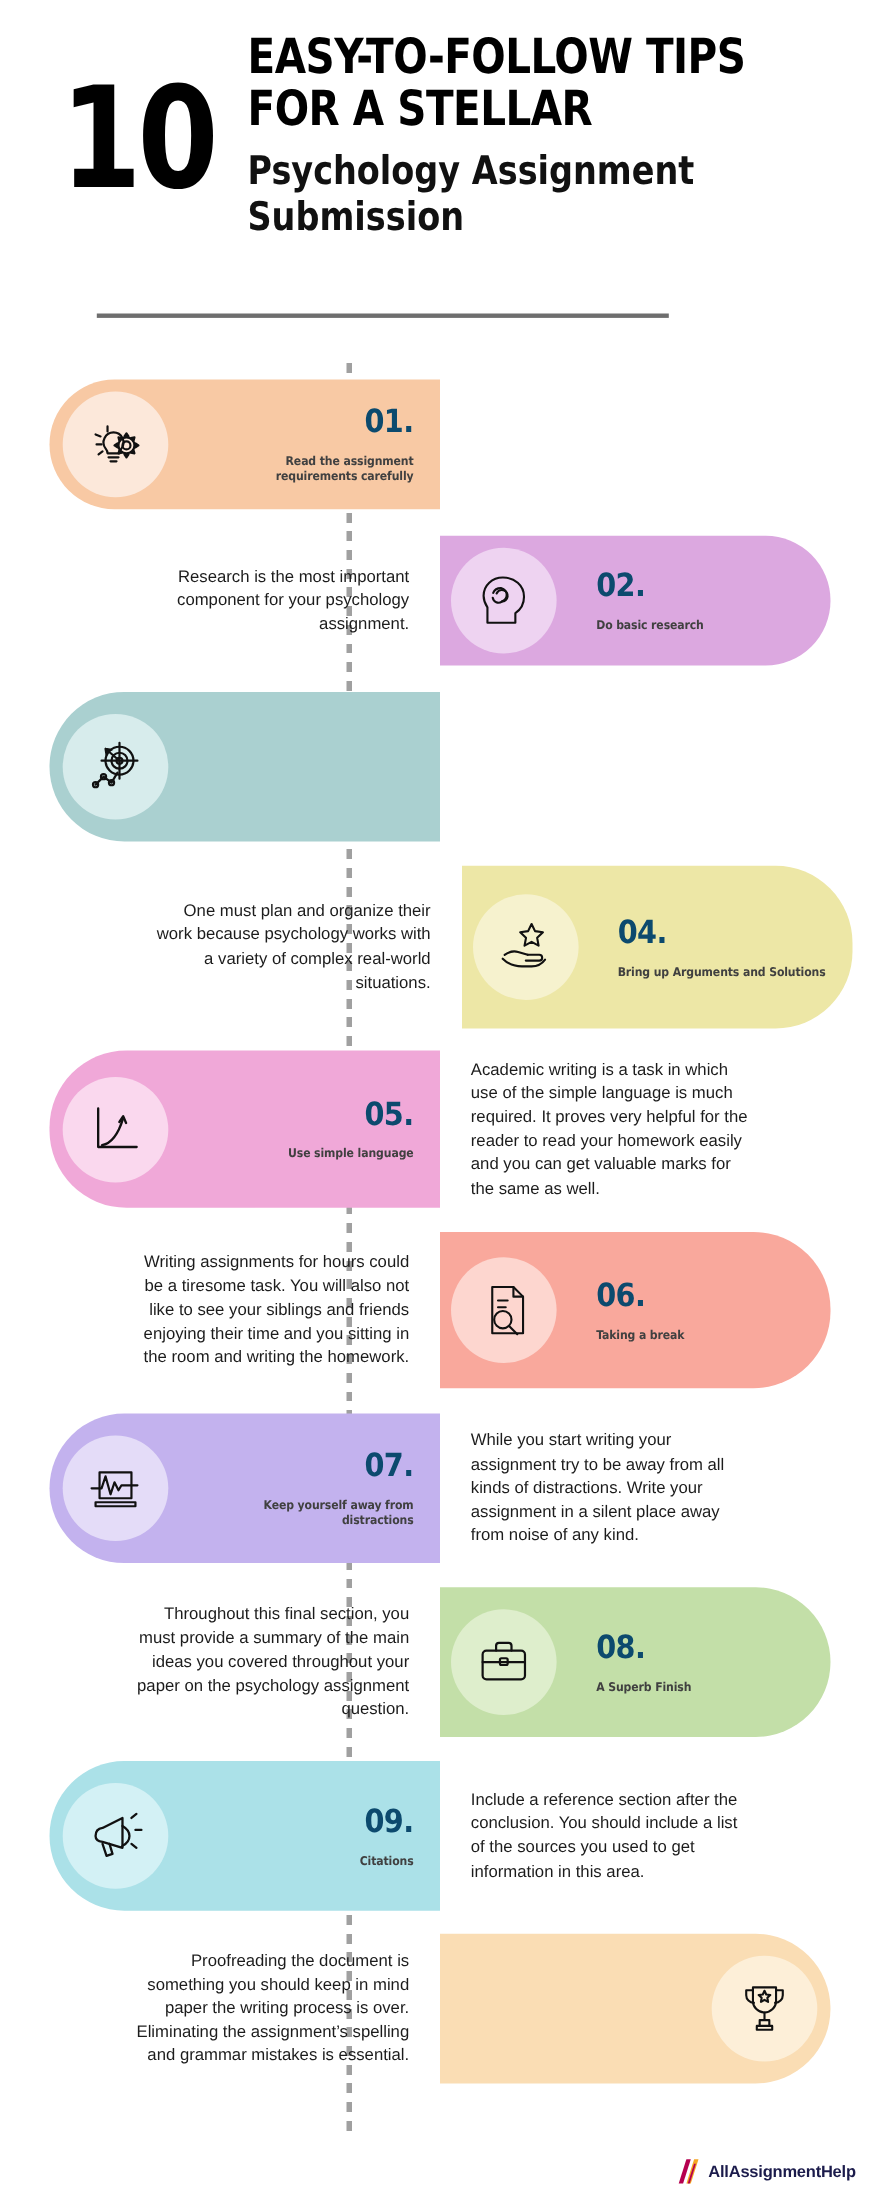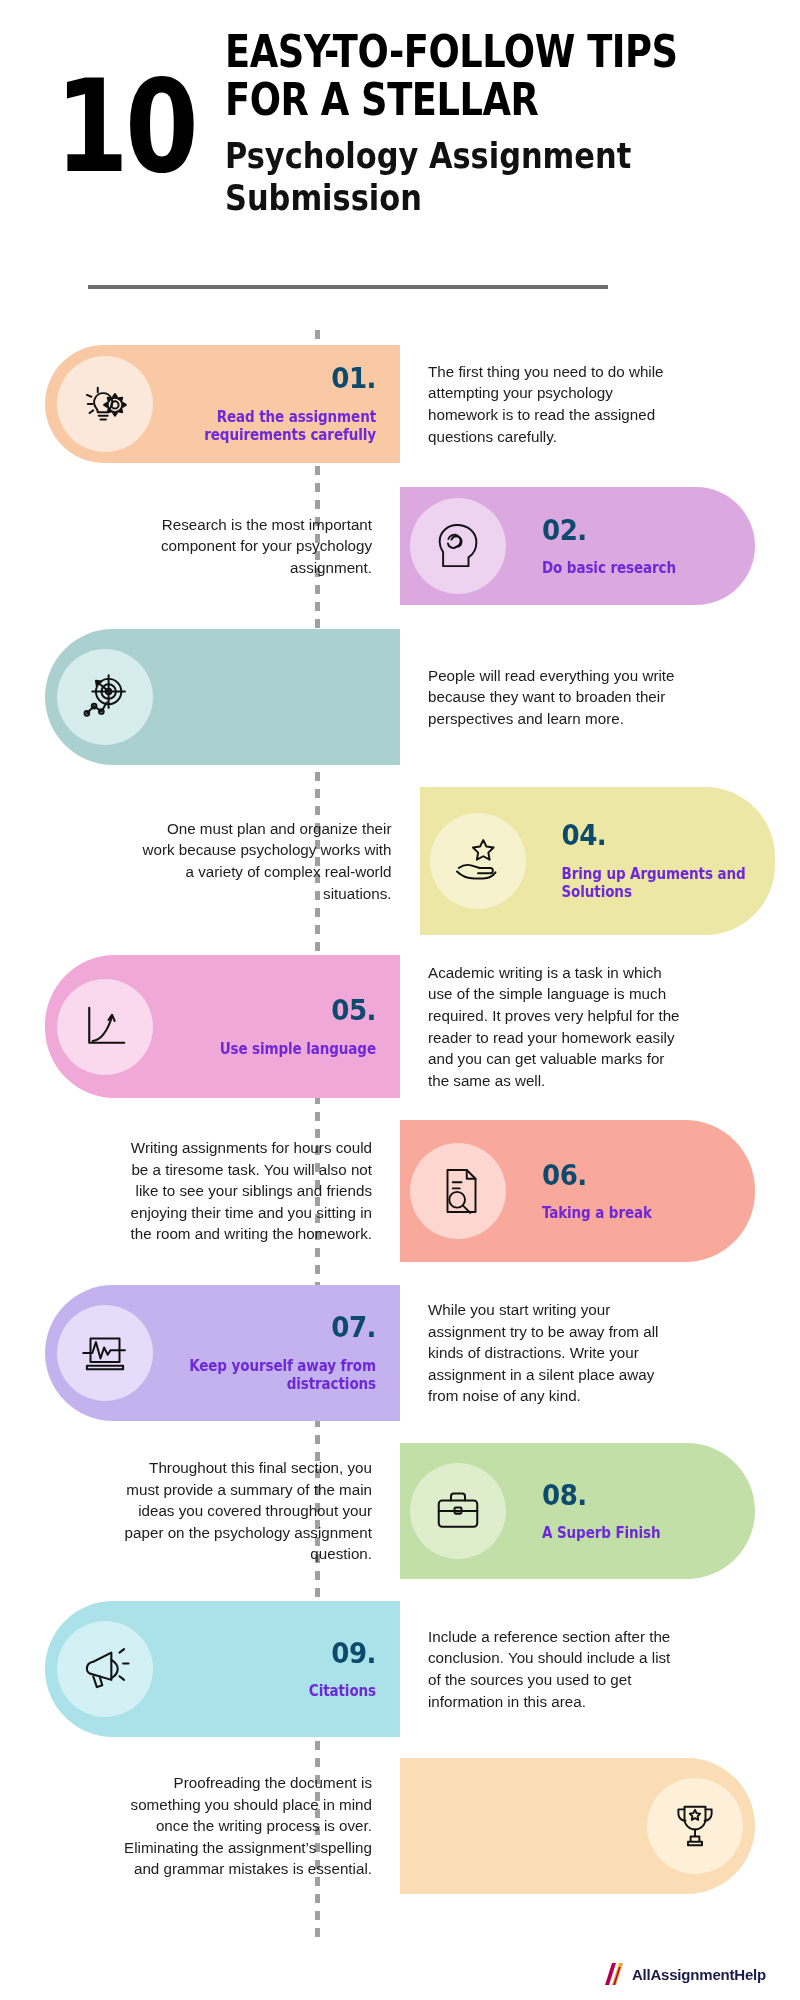--- a/index.html
+++ b/index.html
@@ -134,23 +134,23 @@
 
   .card-num {
     font-weight: 700;
     font-size: 29px;
     line-height: 1.05;
     color: #0c4a6e;
     letter-spacing: -0.5px;
   }
   .card-title {
     font-weight: 700;
-    font-size: 15px;
+    font-size: 11px;
     line-height: 1.22;
-    color: #6d28d9;
+    color: #404040;
     margin-top: 14px;
     letter-spacing: -0.1px;
   }
 
   
   .desc {
     position: absolute;
     top: 0;
     width: 258px;
     font-family: "Liberation Sans", sans-serif;
@@ -161,21 +161,21 @@
     display: flex;
     align-items: center;
     height: 100%;
   }
   .desc.at-left  { right: 28px; text-align: right; }
   .desc.at-right { left: 28px;  text-align: left; }
 
   
   .footer {
     position: absolute;
-    right: 34px;
+    right: 22px;
     bottom: 14px;
     display: flex;
     align-items: center;
     gap: 6px;
   }
   .logo-mark { width: 26px; height: 24px; flex: 0 0 auto; }
   .logo-text {
     font-family: "Liberation Sans", sans-serif;
     font-weight: 700;
     font-size: 15px;
@@ -215,25 +215,20 @@
                 <circle cx="43" cy="33" r="4"></circle>
      <path d="M43 21 l2 3 h-4z M43 45 l2 -3 h-4z M31 33 l3 2 v-4z M55 33 l-3 2 v-4z
               M35 25 l3.5 .6 -2.6 2.6z M51 41 l-3.5 -.6 2.6 -2.6z
               M51 25 l-3.5 .6 2.6 2.6z M35 41 l3.5 -.6 -2.6 -2.6z"></path>
    </svg>
             </div>
         <div class="card-text">
           <div class="card-num">01.</div>
           <div class="card-title">Read the assignment requirements carefully</div>
         </div>
-      </div>
-    </div>
-    <div class="half">
-      <div class="desc at-right">
-        <span>The first thing you need to do while attempting your psychology homework is to read the assigned questions carefully.</span>
       </div>
     </div>
       </div>
       <div class="row right" style="top: 487px; height: 118px;">
     <div class="half">
       <div class="desc at-left">
         <span>Research is the most important component for your psychology assignment.</span>
       </div>
     </div>
     <div class="half">
@@ -263,25 +258,20 @@
      <path d="M36 8 v36 M18 26 h36"></path>
      <path d="M22 14 l14 12 M22 14 l1 6 M22 14 l6 1"></path>
      <path d="M12 50 l8 -8 8 6 6 -10"></path>
      <circle cx="12" cy="50" r="2.6"></circle>
                 <circle cx="20" cy="42" r="2.6"></circle>
                 <circle cx="28" cy="48" r="2.6"></circle>
    </svg>
             </div>
       </div>
     </div>
-    <div class="half">
-      <div class="desc at-right">
-        <span>People will read everything you write because they want to broaden their perspectives and learn more.</span>
-      </div>
-    </div>
       </div>
       <div class="row right" style="top: 787px; height: 148px; padding-left: 39px;">
     <div class="half">
       <div class="desc at-left">
         <span>One must plan and organize their work because psychology works with a variety of complex real-world situations.</span>
       </div>
     </div>
     <div class="half">
       <div class="card on-right" style="background:#EDE7A6">
         <div class="icon-circle" style="background:#F6F2CE">
@@ -409,21 +399,21 @@
     </div>
     <div class="half">
       <div class="desc at-right">
         <span>Include a reference section after the conclusion. You should include a list of the sources you used to get information in this area.</span>
       </div>
     </div>
       </div>
       <div class="row right" style="top: 1758px; height: 136px;">
     <div class="half">
       <div class="desc at-left">
-        <span>Proofreading the document is something you should place in mind once the writing process is over. Eliminating the assignment’s spelling and grammar mistakes is essential.</span>
+        <span>Proofreading the document is something you should keep in mind paper the writing process is over. Eliminating the assignment’s spelling and grammar mistakes is essential.</span>
       </div>
     </div>
     <div class="half">
       <div class="card on-right" style="background:#FADDB4">
         <div class="icon-circle" style="background:#FDEFD8">
               <svg class="gi" viewBox="0 0 64 64" width="56" height="56" fill="none" stroke="#111" stroke-width="2.2" stroke-linecap="round" stroke-linejoin="round">
      <path d="M20 10 h24 v14 a12 12 0 0 1 -24 0z"></path>
      <path d="M20 13 h-7 v5 a8 8 0 0 0 8 8 M44 13 h7 v5 a8 8 0 0 1 -8 8"></path>
      <path d="M32 36 v8 M24 50 h16 v4 h-16z M27 44 h10 v6 h-10z"></path>
      <path d="M32 13.5 l1.8 3.8 4.2 .6 -3 2.9 .7 4.2 -3.7 -2 -3.7 2 .7 -4.2 -3 -2.9 4.2 -.6z"></path>

